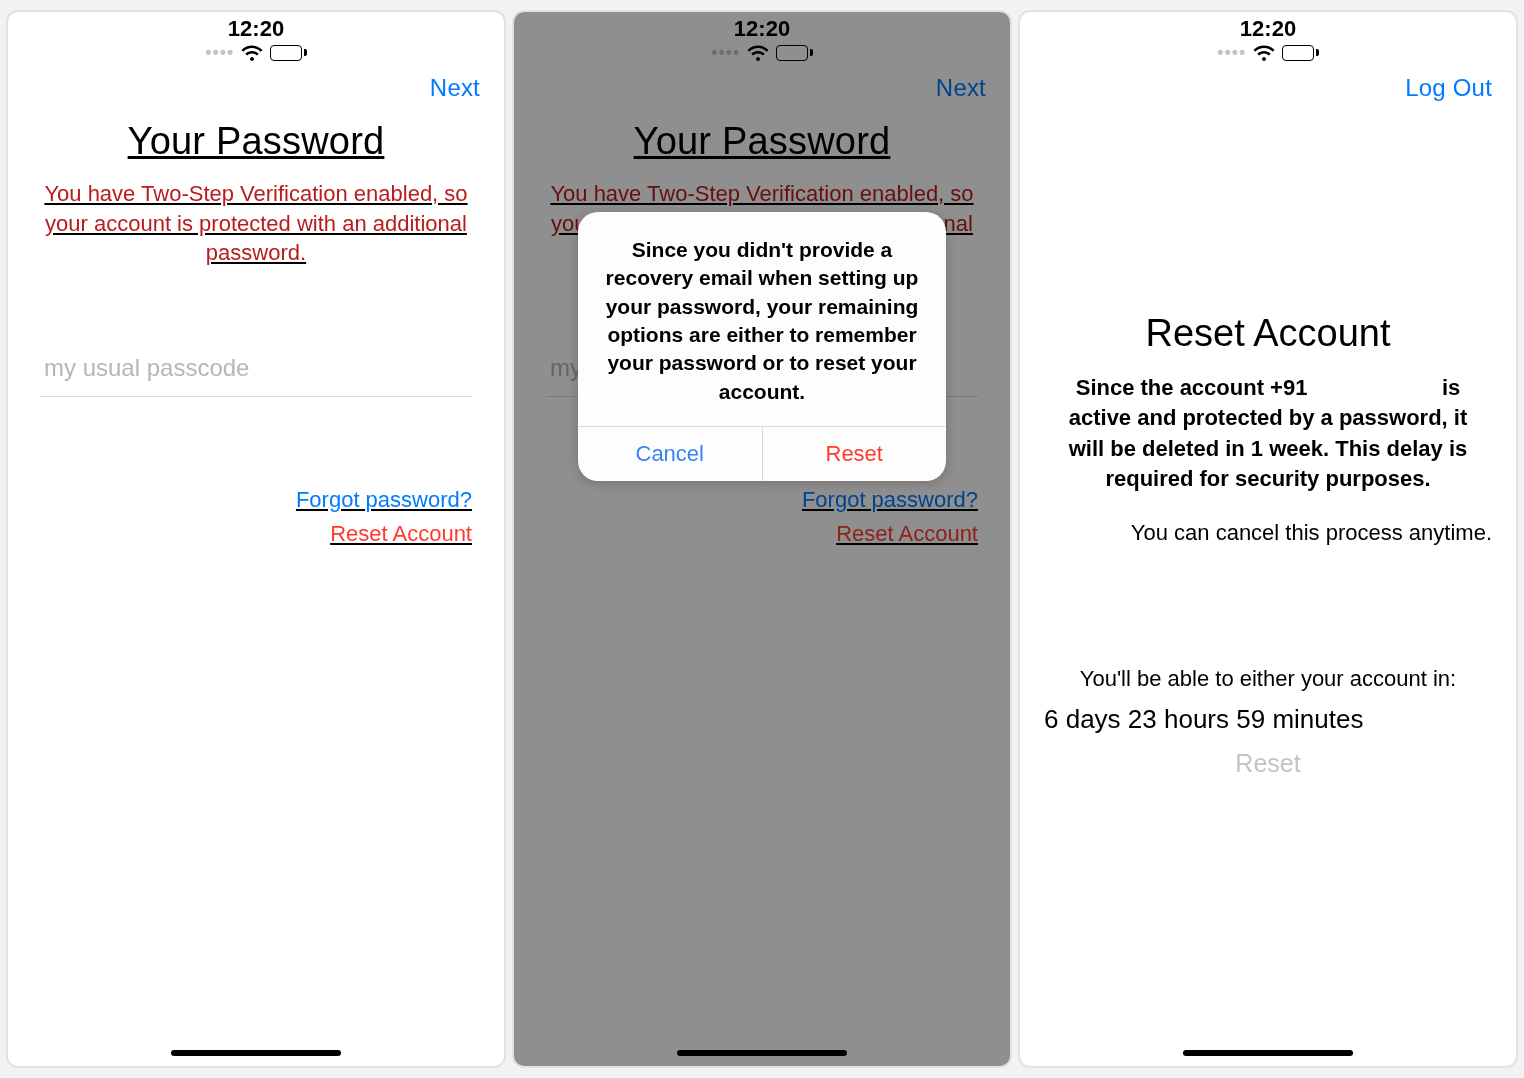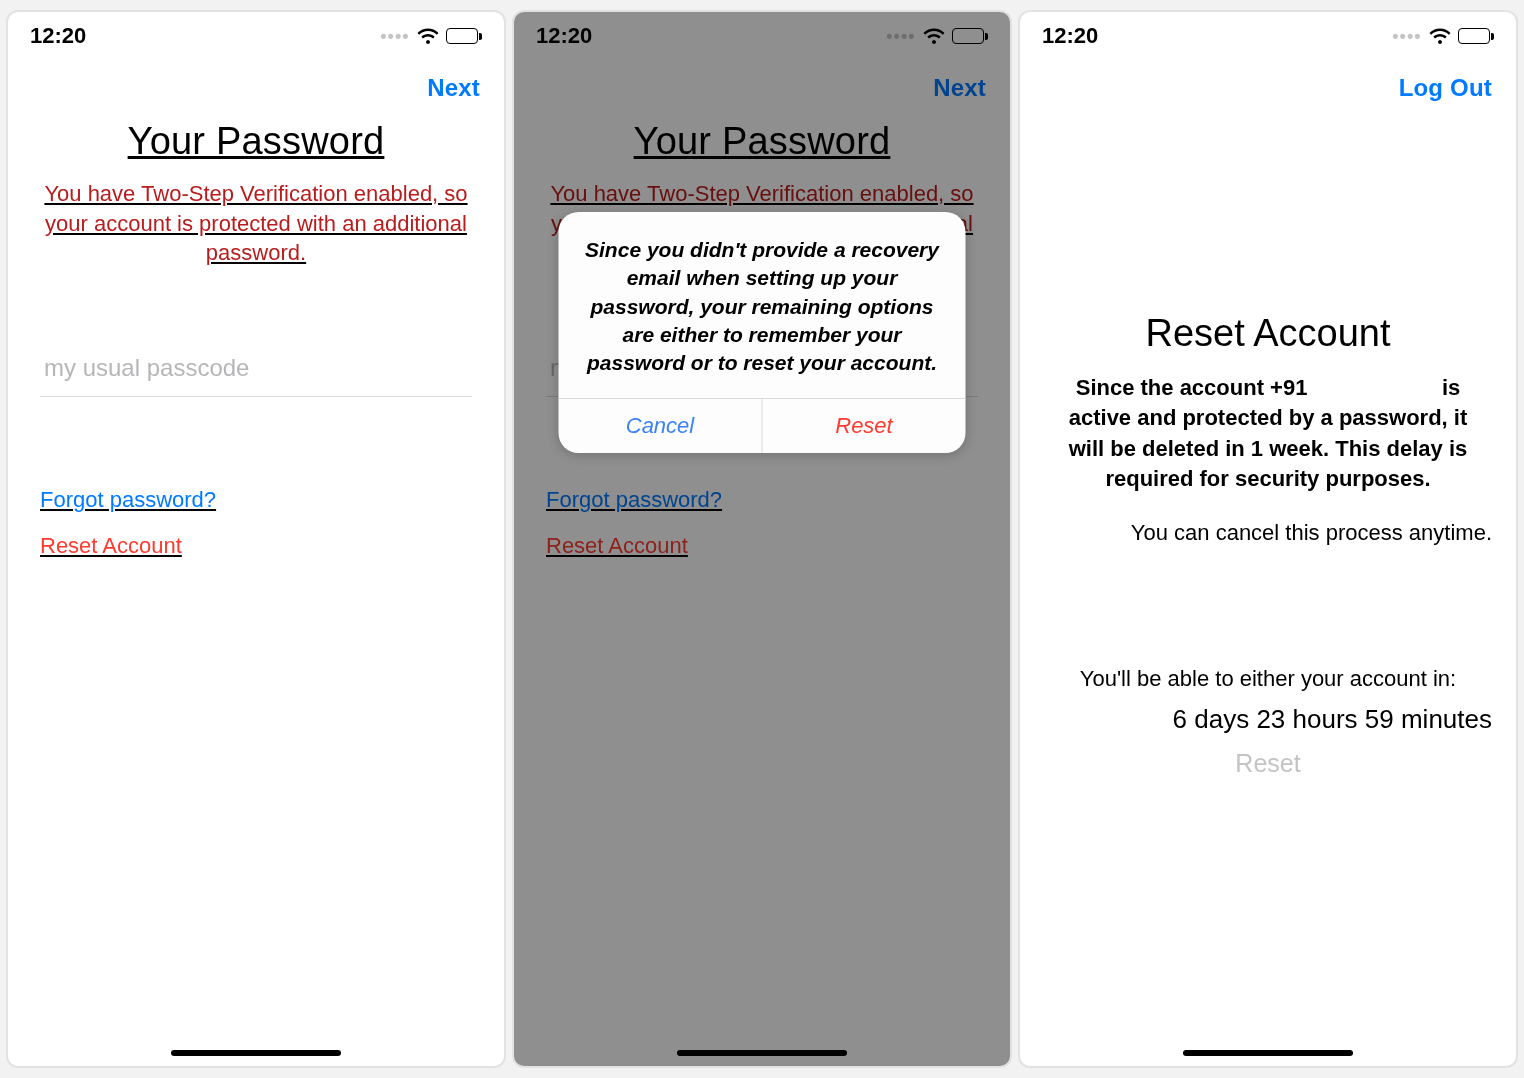--- a/index.html
+++ b/index.html
@@ -30,20 +30,21 @@
   }
   
   .status-bar {
     height: 44px;
     display: flex;
     align-items: center;
     justify-content: space-between;
     padding: 4px 22px 0 22px;
     font-size: 22px;
     font-weight: 600;
+    flex-direction: column;
   }
   .status-right {
     display: flex;
     align-items: center;
     gap: 6px;
   }
   .dots {
     color: #c4c4c4;
     letter-spacing: 1px;
     font-size: 18px;
@@ -77,21 +78,21 @@
   }
   
   .nav {
     display: flex;
     justify-content: flex-end;
     padding: 18px 24px 10px 24px;
   }
   .nav-btn {
     color: #007aff;
     font-size: 24px;
-    font-weight: 700;
+    font-weight: 400;
     letter-spacing: 0.2px;
   }
   
   .content {
     flex: 1;
     padding: 0 32px;
     text-decoration: underline;
   }
   .title {
     text-align: center;
@@ -121,22 +122,22 @@
     background: transparent;
     outline: none;
   }
   .hint-input::placeholder {
     color: #b6b6b9;
   }
   .links {
     margin-top: 90px;
     display: flex;
     flex-direction: column;
-    align-items: flex-start;
-    gap: 20px;
+    align-items: flex-end;
+    gap: 8px;
   }
   .link-blue {
     color: #007aff;
     font-size: 22px;
   }
   .link-red {
     color: #ff3b30;
     font-size: 22px;
   }
   
@@ -154,26 +155,25 @@
   .scrim {
     position: absolute;
     inset: 0;
     background: rgba(0,0,0,0.44);
   }
   .alert {
     position: absolute;
     left: 50%;
     top: 200px;
     transform: translateX(-50%);
-    width: 407px;
+    width: 368px;
     background: #fdfdfd;
     border-radius: 20px;
     overflow: hidden;
     box-shadow: 0 2px 12px rgba(0,0,0,0.2);
-    font-style: italic;
   }
   .alert-msg {
     padding: 24px 22px 20px 22px;
     text-align: center;
     font-size: 21px;
     font-weight: 600;
     line-height: 1.35;
   }
   .alert-buttons {
     display: flex;
@@ -215,21 +215,21 @@
     text-align: right;
     font-size: 22px;
     margin-top: 26px;
   }
   .countdown-label {
     text-align: center;
     font-size: 22px;
     margin-top: 120px;
   }
   .countdown-value {
-    text-align: right;
+    text-align: left;
     font-size: 26px;
     margin-top: 12px;
   }
   .reset-disabled {
     text-align: center;
     font-size: 25px;
     color: #c4c4c6;
     margin-top: 14px;
   }
 </style>

